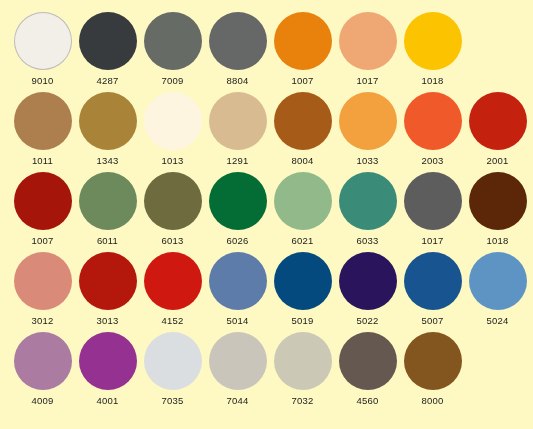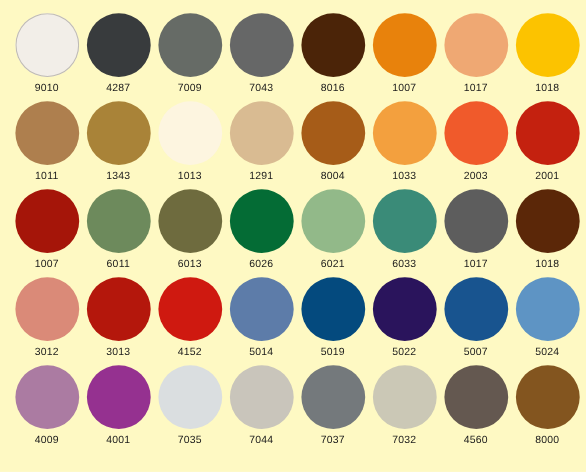--- a/index.html
+++ b/index.html
@@ -72,25 +72,21 @@
       <div class="swatch-cell">
         <div class="swatch-circle" style="background: rgb(56, 59, 61);"></div>
         <div class="swatch-label">4287</div>
       </div>
       <div class="swatch-cell">
         <div class="swatch-circle" style="background: rgb(102, 107, 102);"></div>
         <div class="swatch-label">7009</div>
       </div>
       <div class="swatch-cell">
         <div class="swatch-circle" style="background: rgb(102, 103, 103);"></div>
-        <div class="swatch-label">7043</div>
-      </div>
-      <div class="swatch-cell">
-        <div class="swatch-circle" style="background: rgb(75, 36, 8);"></div>
-        <div class="swatch-label">8016</div>
+        <div class="swatch-label">8804</div>
       </div>
       <div class="swatch-cell">
         <div class="swatch-circle" style="background: rgb(232, 130, 12);"></div>
         <div class="swatch-label">1007</div>
       </div>
       <div class="swatch-cell">
         <div class="swatch-circle" style="background: rgb(239, 168, 115);"></div>
         <div class="swatch-label">1017</div>
       </div>
       <div class="swatch-cell">
@@ -209,24 +205,20 @@
         <div class="swatch-circle" style="background: rgb(149, 49, 144);"></div>
         <div class="swatch-label">4001</div>
       </div>
       <div class="swatch-cell">
         <div class="swatch-circle" style="background: rgb(218, 222, 224);"></div>
         <div class="swatch-label">7035</div>
       </div>
       <div class="swatch-cell">
         <div class="swatch-circle" style="background: rgb(201, 197, 187);"></div>
         <div class="swatch-label">7044</div>
-      </div>
-      <div class="swatch-cell">
-        <div class="swatch-circle" style="background: rgb(116, 121, 124);"></div>
-        <div class="swatch-label">7037</div>
       </div>
       <div class="swatch-cell">
         <div class="swatch-circle" style="background: rgb(203, 200, 182);"></div>
         <div class="swatch-label">7032</div>
       </div>
       <div class="swatch-cell">
         <div class="swatch-circle" style="background: rgb(100, 88, 80);"></div>
         <div class="swatch-label">4560</div>
       </div>
       <div class="swatch-cell">

